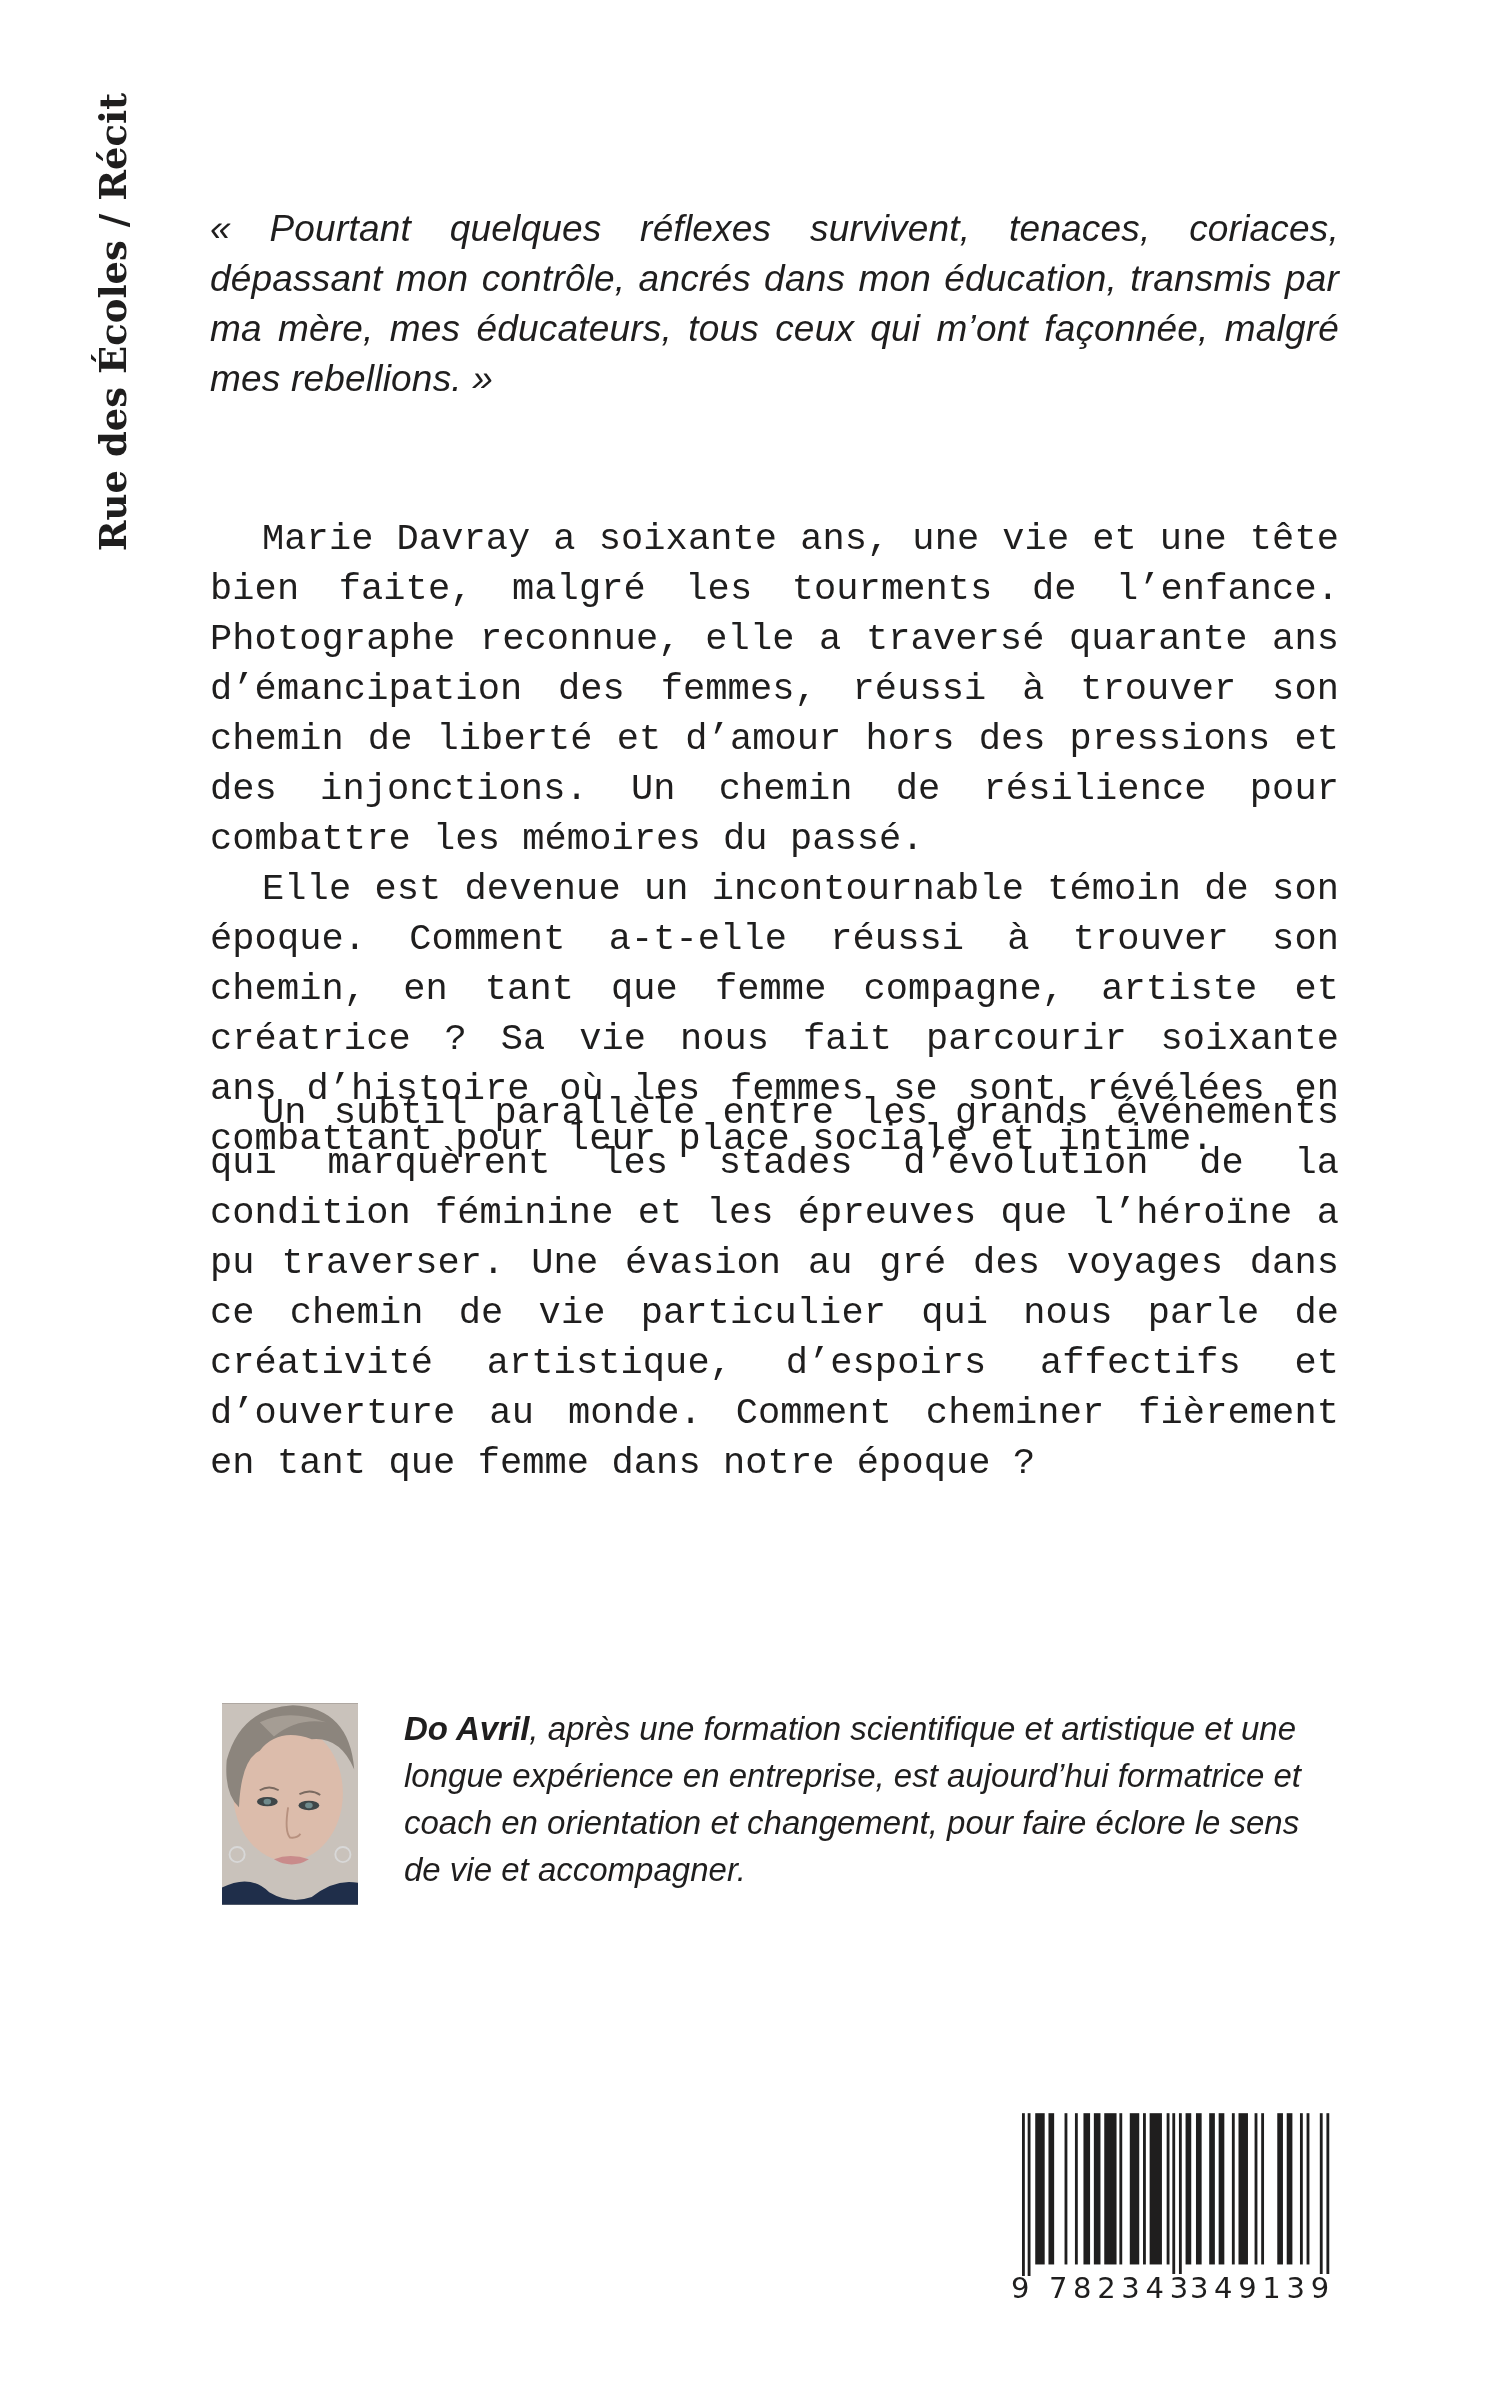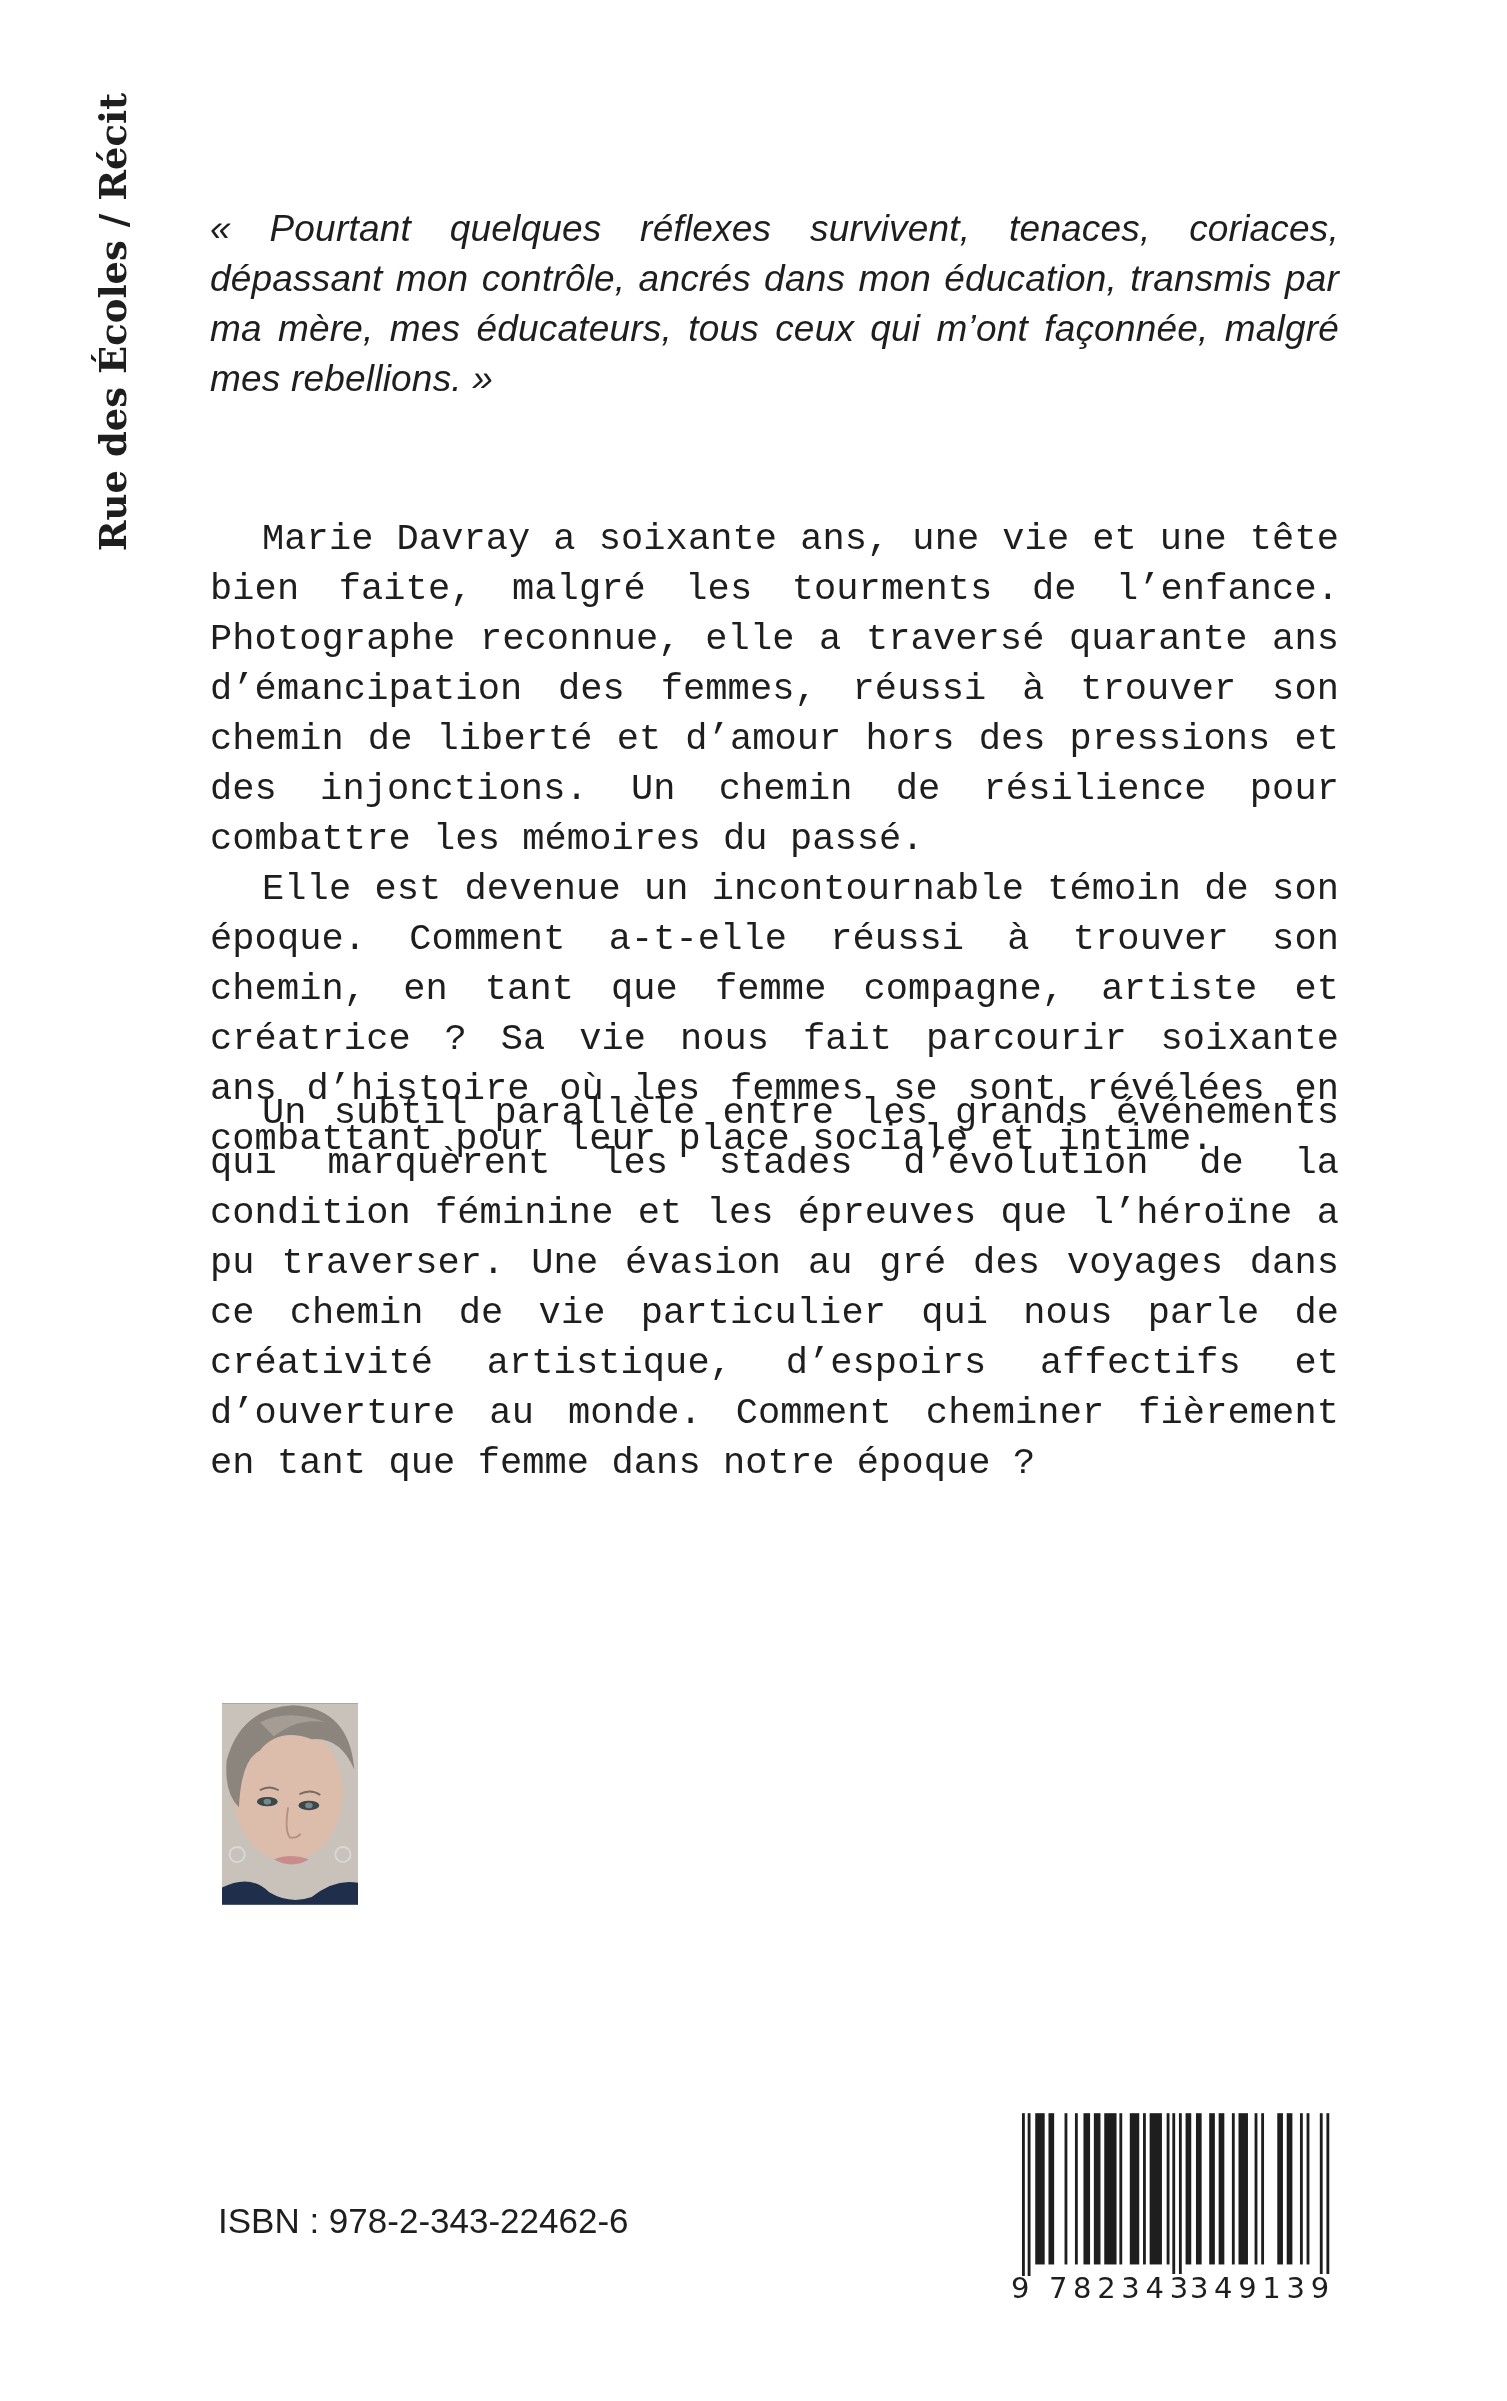--- a/index.html
+++ b/index.html
@@ -80,24 +80,24 @@
       <ellipse cx="92" cy="108" rx="4" ry="3" fill="#6f8a8c"></ellipse>
       <path d="M40 92 Q50 86 60 92" stroke="#7a6a60" stroke-width="2" fill="none"></path>
       <path d="M82 96 Q94 90 104 97" stroke="#7a6a60" stroke-width="2" fill="none"></path>
       <path d="M70 110 Q66 135 72 142 Q80 143 83 138" stroke="#b7917f" stroke-width="2" fill="none"></path>
       <path d="M55 165 Q72 158 92 165 Q74 176 55 165 Z" fill="#c98b8b"></path>
       <path d="M0 195 Q30 180 50 200 Q72 213 95 205 Q120 185 144 190 L144 213 L0 213 Z" fill="#1f2e4a"></path>
       <circle cx="16" cy="160" r="8" fill="none" stroke="#d8d8d8" stroke-width="2"></circle>
       <circle cx="128" cy="160" r="8" fill="none" stroke="#d8d8d8" stroke-width="2"></circle>
     </svg>
   </div>
+  <p class="author-bio"><b>Do Avril</b><span>, après une formation scientifique et artistique et une longue expérience en entreprise, est aujourd’hui formatrice et coach en orientation et changement, pour faire éclore le sens de vie et accompagner.</span></p>
 </div>
 
 <div class="isbn-block">
-  <div>ISBN : 978-2-343-22462-6</div>
 </div>
 
 <div class="barcode">
   <svg class="barcode-bars" width="312" height="163" viewBox="0 0 330 172">
     <g fill="#1f1e1e">
       <rect x="0" y="0" width="3" height="178"></rect>
       <rect x="6" y="0" width="3" height="178"></rect>
       <rect x="14" y="0" width="10" height="160"></rect>
       <rect x="28" y="0" width="6" height="160"></rect>
       <rect x="45" y="0" width="3" height="160"></rect>

